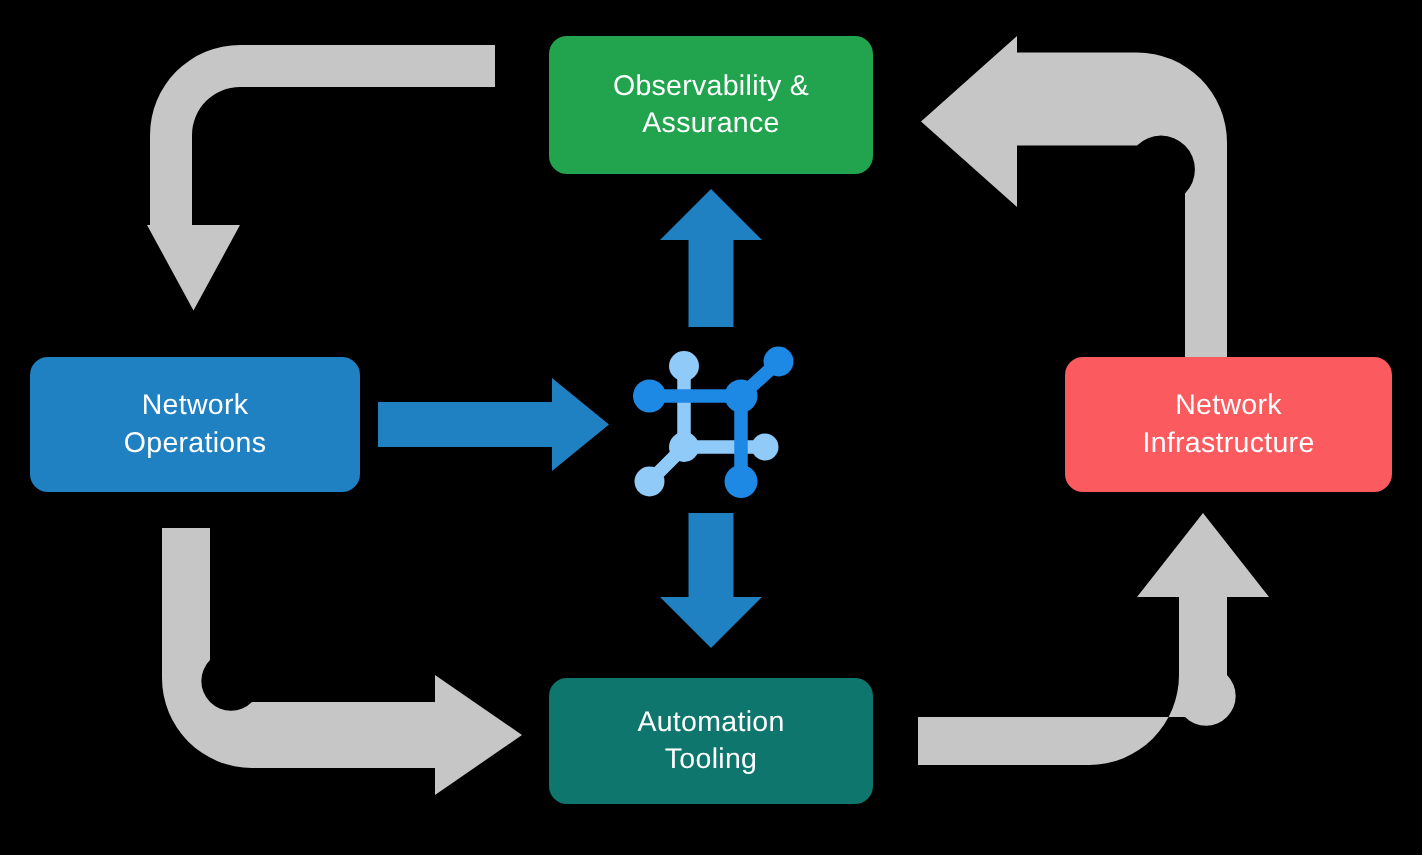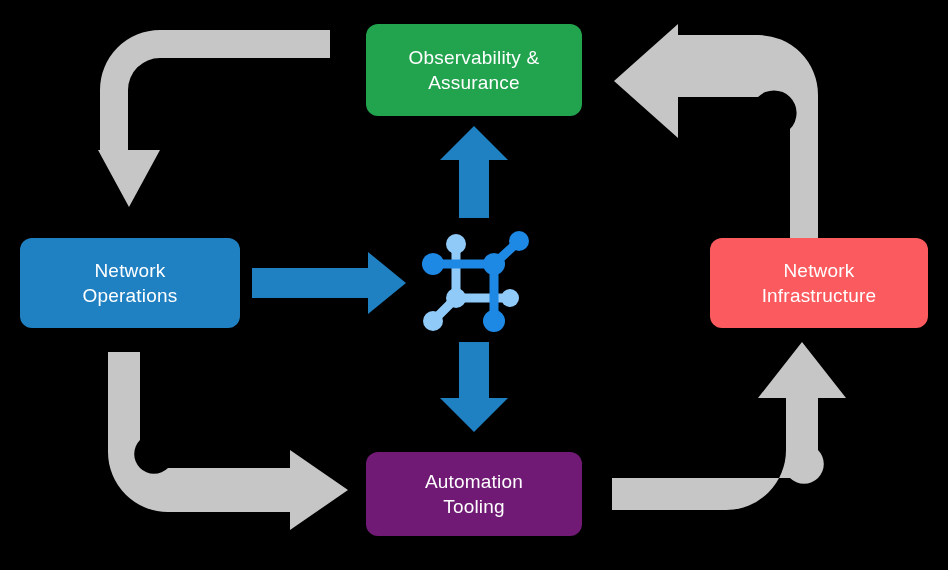--- a/index.html
+++ b/index.html
@@ -207,18 +207,18 @@
   <div class="node-box" id="node-network-operations" style="background: rgb(31, 128, 194); color: rgb(255, 255, 255);">
     <span class="node-label">Network
 Operations</span>
   </div>
 
   <div class="node-box" id="node-network-infrastructure" style="background: rgb(251, 90, 94); color: rgb(255, 255, 255);">
     <span class="node-label">Network
 Infrastructure</span>
   </div>
 
-  <div class="node-box" id="node-automation-tooling" style="background: #701a75; color: rgb(255, 255, 255);">
+  <div class="node-box" id="node-automation-tooling" style="background: #0f766e; color: rgb(255, 255, 255);">
     <span class="node-label">Automation
 Tooling</span>
   </div>
 
 </div>
 
 </body></html>

